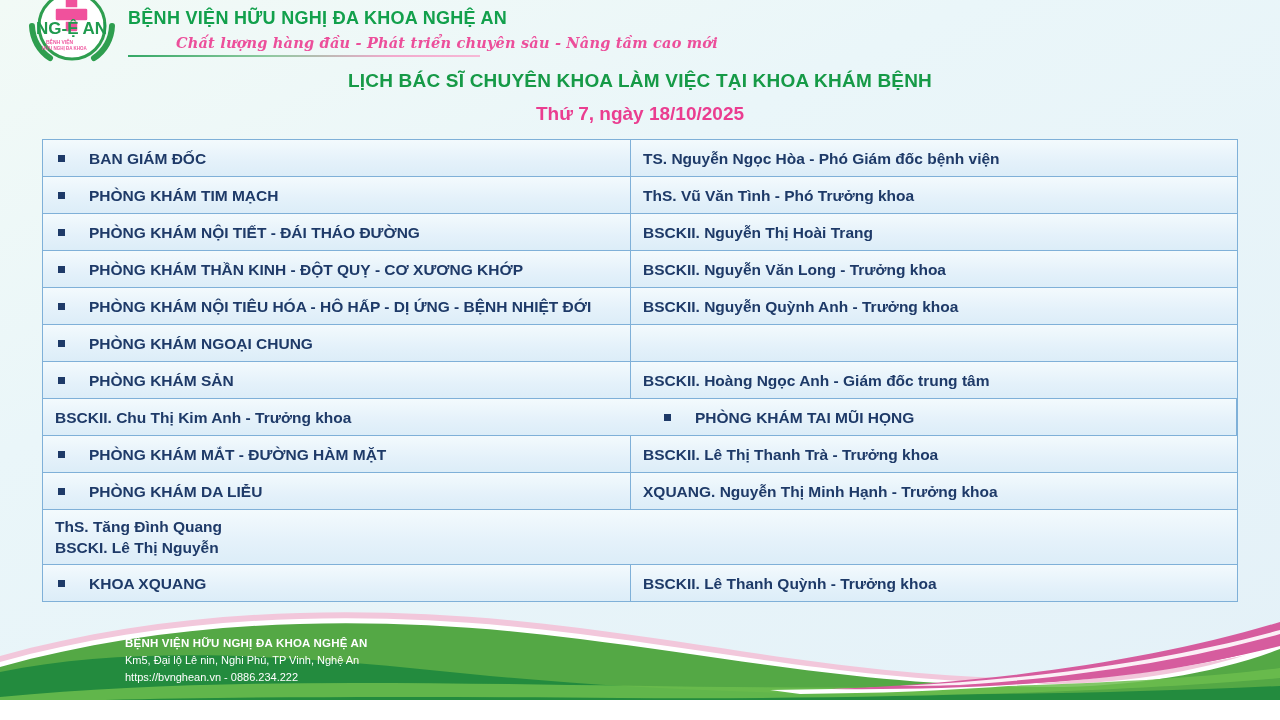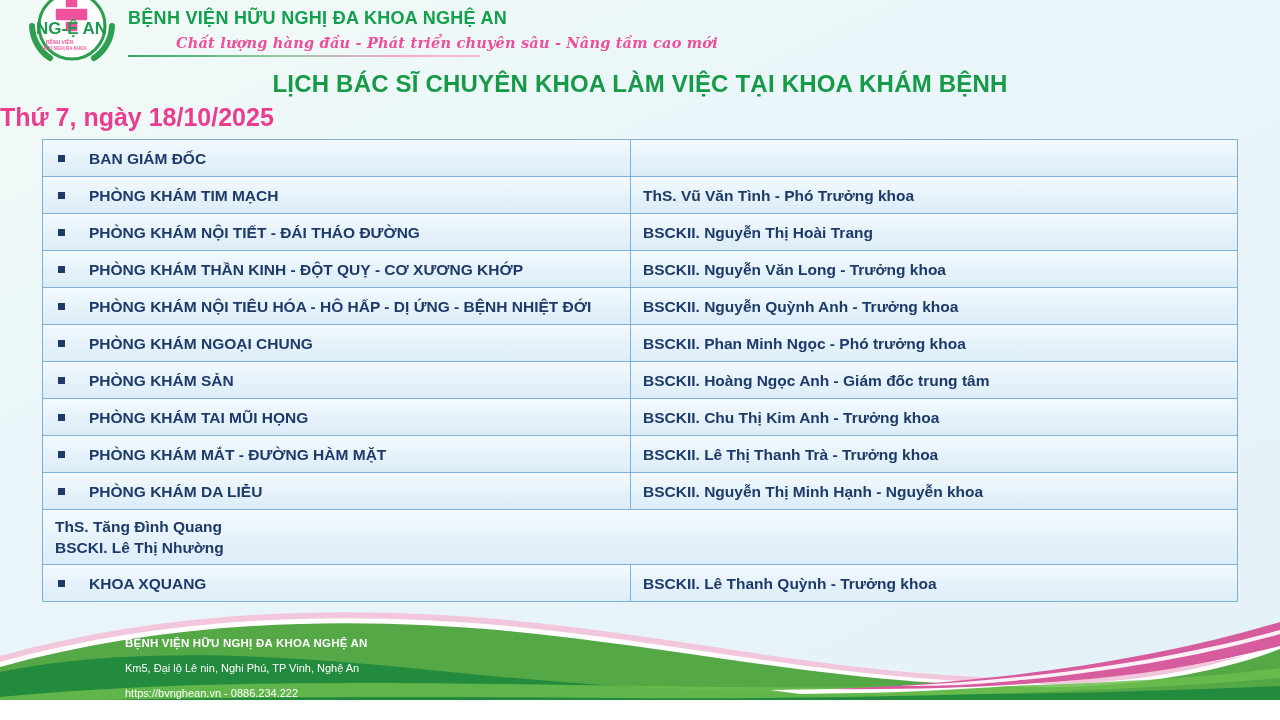--- a/index.html
+++ b/index.html
@@ -14,25 +14,25 @@
   .brand{position:absolute;left:128px;top:8px;}
   .brand-name{font-size:18px;font-weight:bold;color:#12a04c;letter-spacing:.3px;}
   .brand-slogan{
     margin-top:5px;font-family:"DejaVu Serif",serif;font-style:italic;font-weight:bold;
     font-size:14.5px;color:#ec4f9b;letter-spacing:.2px;margin-left:48px;
   }
   .brand-rule{margin-top:4px;height:2px;width:352px;
     background:linear-gradient(90deg,#35a866 0%,#8fc9a0 40%,#f2a9cd 75%,#f6b9d6 100%);}
   .page-title{
     position:absolute;left:0;right:0;top:70px;text-align:center;
-    font-size:24px;font-weight:bold;color:#169a47;letter-spacing:.2px;
+    font-size:19px;font-weight:bold;color:#169a47;letter-spacing:.2px;
   }
   .page-date{
-    position:absolute;left:0;right:0;top:103px;text-align:left;
-    font-size:25px;font-weight:bold;color:#ea3d90;
+    position:absolute;left:0;right:0;top:103px;text-align:center;
+    font-size:19px;font-weight:bold;color:#ea3d90;
   }
   
   .sched{
     position:absolute;left:42px;top:139px;width:1196px;
     border:1.6px solid #7fb0d8;box-sizing:border-box;
     display:flex;flex-direction:column;
   }
   .srow{display:flex;border-bottom:1.6px solid #7fb0d8;min-height:36px;
     background:linear-gradient(180deg,#f3fafd 0%,#e4f1fa 60%,#dcedf8 100%);}
   .srow:last-child{border-bottom:none;}
@@ -40,21 +40,21 @@
   .cell.dept{width:588px;border-right:1.6px solid #7fb0d8;padding:6px 3px 6px 15px;}
   .cell.doc{flex:1;padding:6px 10px 6px 12px;flex-direction:column;align-items:flex-start;justify-content:center;}
   .bullet{width:7px;height:7px;background:#1e3a68;margin-right:24px;flex-shrink:0;}
   .dept-text{font-size:15.5px;font-weight:bold;color:#1e3a68;line-height:21px;max-width:505px;}
   .doc-line{font-size:15.5px;font-weight:bold;color:#1e3a68;line-height:21px;}
   
   .footer{position:absolute;left:0;bottom:0;width:1280px;height:100px;}
   .footer svg{position:absolute;left:0;top:0;width:100%;height:100%;}
   .footer-text{position:absolute;left:125px;top:36px;color:#ffffff;line-height:15px;}
   .ft-name{font-size:11.5px;font-weight:bold;letter-spacing:.2px;}
-  .ft-addr,.ft-contact{font-size:11px;margin-top:10px;}
+  .ft-addr,.ft-contact{font-size:11px;margin-top:2px;}
 </style>
 </head>
 <body>
 
 <div class="slide">
 
   <svg class="logo" viewBox="0 0 108 78">
     <circle cx="54" cy="34" r="33" fill="#ffffff" stroke="#2e9e4f" stroke-width="3"></circle>
     <path d="M14,34 a40,40 0 0 0 18,32" fill="none" stroke="#2e9e4f" stroke-width="6" stroke-linecap="round"></path>
     <path d="M94,34 a40,40 0 0 1 -18,32" fill="none" stroke="#2e9e4f" stroke-width="6" stroke-linecap="round"></path>
@@ -75,20 +75,23 @@
 
   <div class="page-title">LỊCH BÁC SĨ CHUYÊN KHOA LÀM VIỆC TẠI KHOA KHÁM BỆNH</div>
   <div class="page-date">Thứ 7, ngày 18/10/2025</div>
 
   <div class="sched">
     <div id="sched-body" style="display:contents"><div class="srow">
           <div class="cell dept">
             <span class="bullet"></span>
             <span class="dept-text">BAN GIÁM ĐỐC</span>
           </div>
+          <div class="cell doc">
+            <div class="doc-line">TS. Nguyễn Ngọc Hòa - Phó Giám đốc bệnh viện</div>
+          </div>
         </div><div class="srow">
           <div class="cell dept">
             <span class="bullet"></span>
             <span class="dept-text">PHÒNG KHÁM TIM MẠCH</span>
           </div>
           <div class="cell doc">
             <div class="doc-line">ThS. Vũ Văn Tình - Phó Trưởng khoa</div>
           </div>
         </div><div class="srow">
           <div class="cell dept">
@@ -112,59 +115,56 @@
             <span class="dept-text">PHÒNG KHÁM NỘI TIÊU HÓA - HÔ HẤP - DỊ ỨNG - BỆNH NHIỆT ĐỚI</span>
           </div>
           <div class="cell doc">
             <div class="doc-line">BSCKII. Nguyễn Quỳnh Anh - Trưởng khoa</div>
           </div>
         </div><div class="srow">
           <div class="cell dept">
             <span class="bullet"></span>
             <span class="dept-text">PHÒNG KHÁM NGOẠI CHUNG</span>
           </div>
-          <div class="cell doc">
-            <div class="doc-line">BSCKII. Phan Minh Ngọc - Phó trưởng khoa</div>
-          </div>
         </div><div class="srow">
           <div class="cell dept">
             <span class="bullet"></span>
             <span class="dept-text">PHÒNG KHÁM SẢN</span>
           </div>
           <div class="cell doc">
             <div class="doc-line">BSCKII. Hoàng Ngọc Anh - Giám đốc trung tâm</div>
           </div>
         </div><div class="srow">
+          <div class="cell doc">
+            <div class="doc-line">BSCKII. Chu Thị Kim Anh - Trưởng khoa</div>
+          </div>
           <div class="cell dept">
             <span class="bullet"></span>
             <span class="dept-text">PHÒNG KHÁM TAI MŨI HỌNG</span>
           </div>
-          <div class="cell doc">
-            <div class="doc-line">BSCKII. Chu Thị Kim Anh - Trưởng khoa</div>
-          </div>
         </div><div class="srow">
           <div class="cell dept">
             <span class="bullet"></span>
             <span class="dept-text">PHÒNG KHÁM MẮT - ĐƯỜNG HÀM MẶT</span>
           </div>
           <div class="cell doc">
             <div class="doc-line">BSCKII. Lê Thị Thanh Trà - Trưởng khoa</div>
           </div>
         </div><div class="srow">
           <div class="cell dept">
             <span class="bullet"></span>
             <span class="dept-text">PHÒNG KHÁM DA LIỄU</span>
           </div>
           <div class="cell doc">
-            <div class="doc-line">BSCKII. Nguyễn Thị Minh Hạnh - Nguyễn khoa</div>
+            <div class="doc-line">XQUANG. Nguyễn Thị Minh Hạnh - Trưởng khoa</div>
           </div>
         </div><div class="srow">
           <div class="cell doc">
             <div class="doc-line">ThS. Tăng Đình Quang</div>
-            <div class="doc-line">BSCKI. Lê Thị Nhường</div>
+            <div class="doc-line">BSCKI. Lê Thị Nguyễn</div>
           </div>
         </div><div class="srow">
           <div class="cell dept">
             <span class="bullet"></span>
             <span class="dept-text">KHOA XQUANG</span>
           </div>
           <div class="cell doc">
             <div class="doc-line">BSCKII. Lê Thanh Quỳnh - Trưởng khoa</div>
           </div>
         </div></div>

